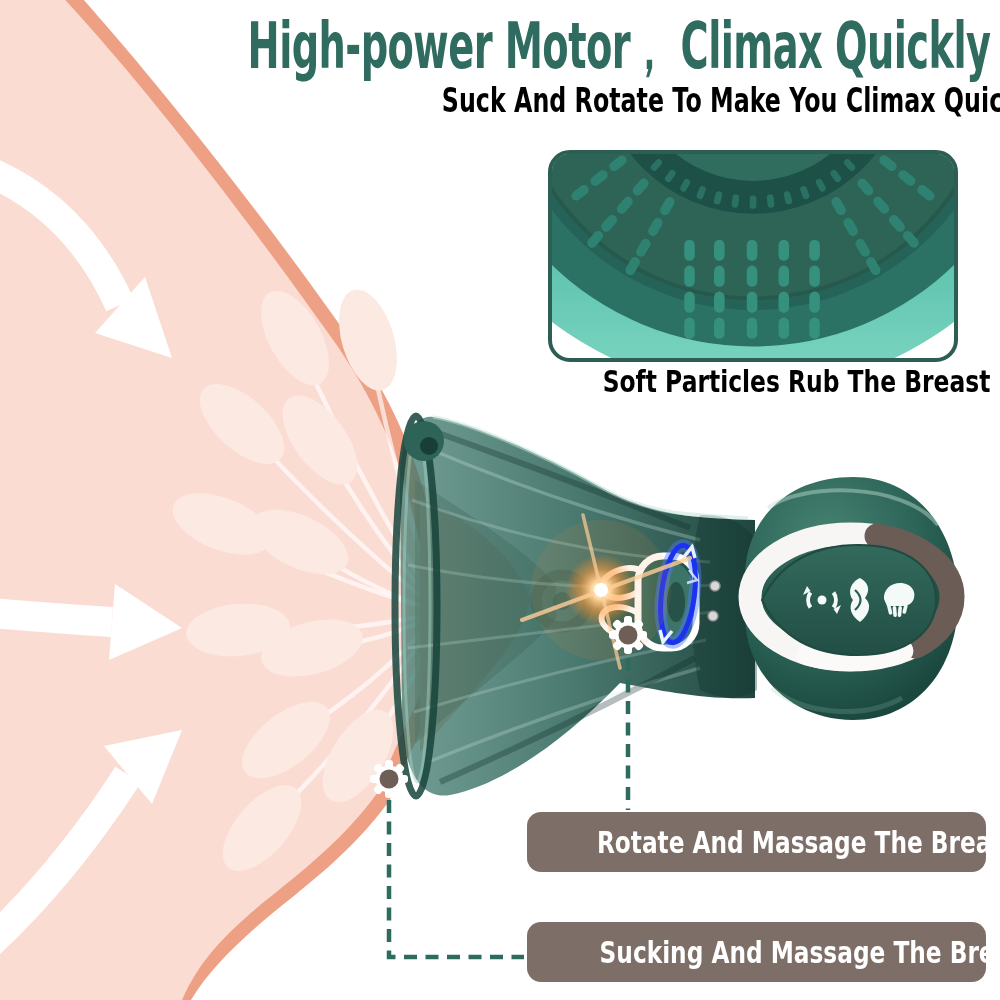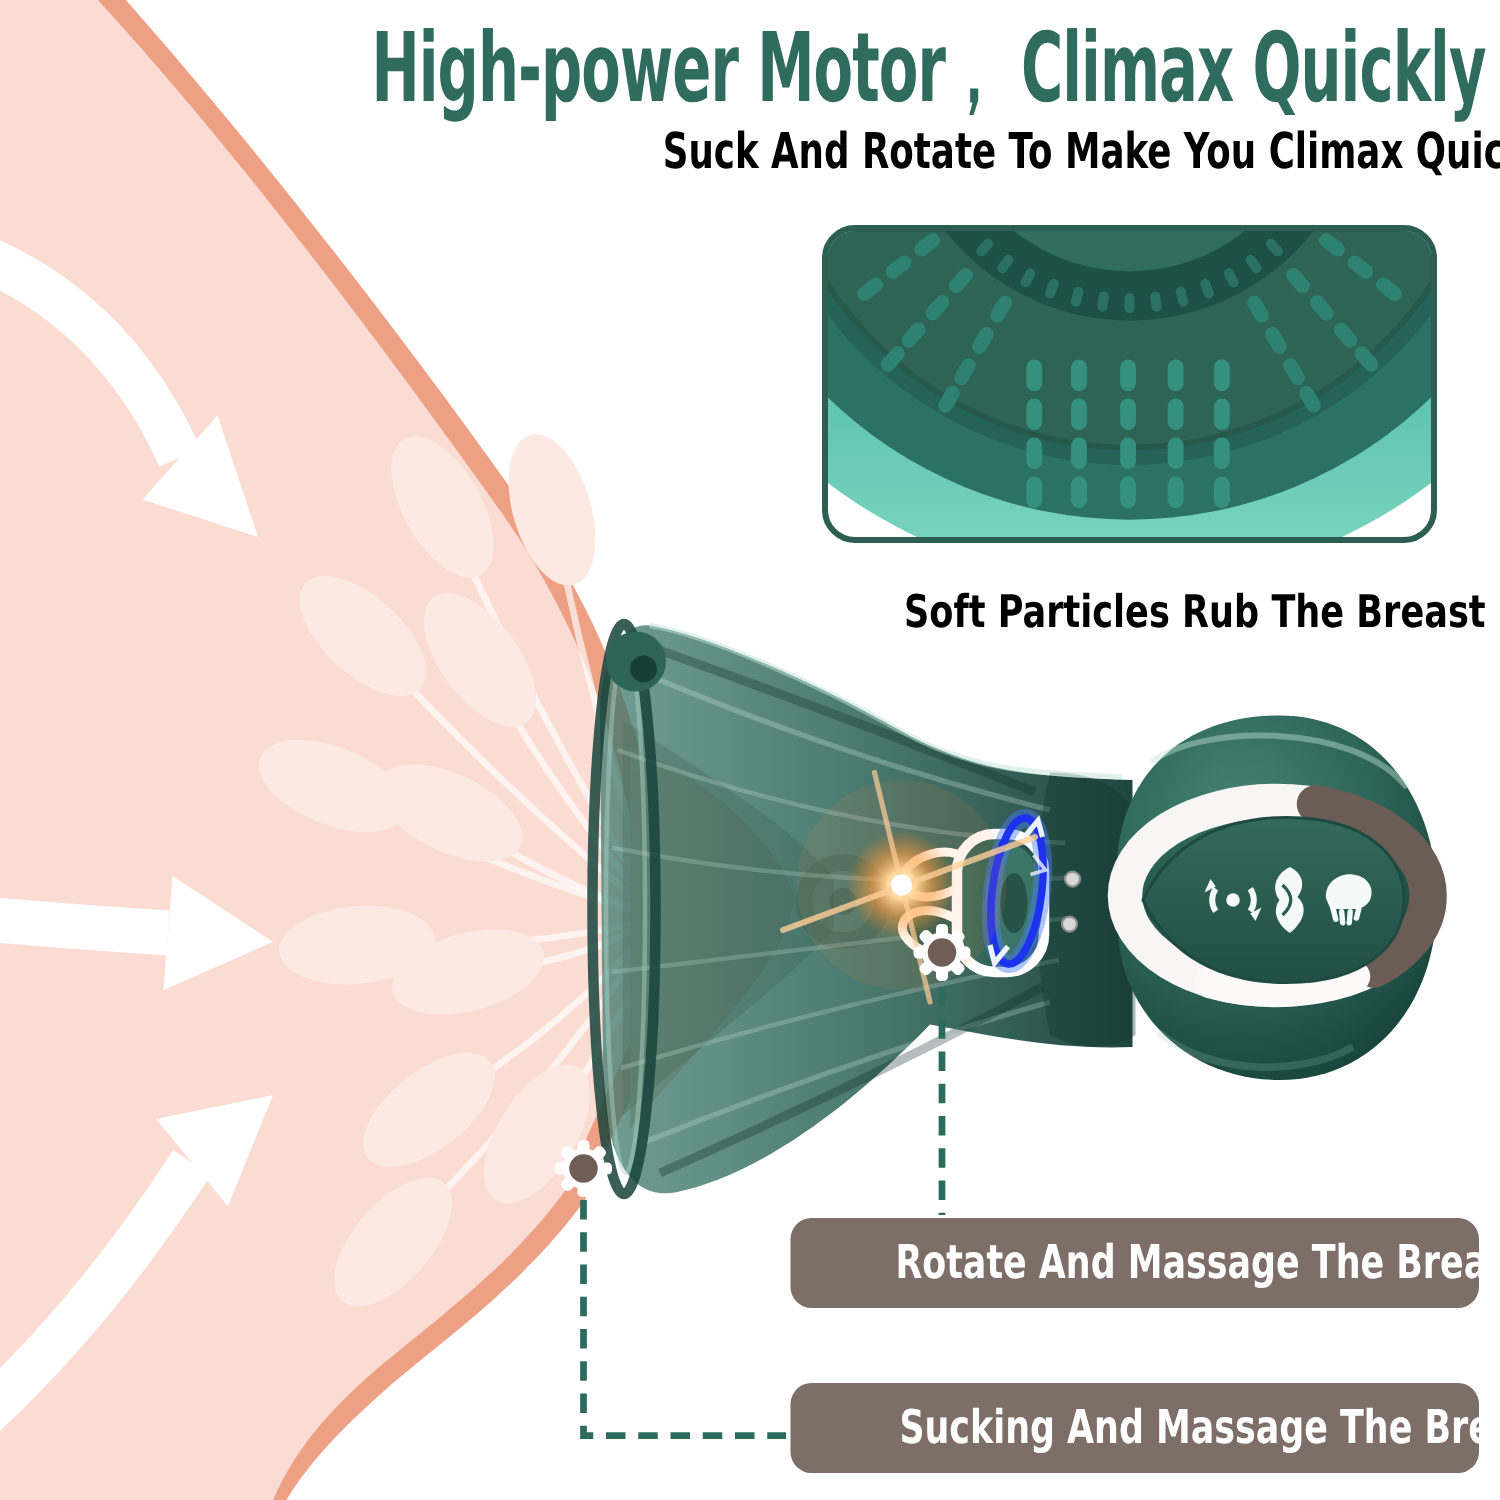--- a/index.html
+++ b/index.html
@@ -18,21 +18,21 @@
     left:325px;top:84px;width:675px;text-align:center;
     font-size:33px;font-weight:bold;color:#000;line-height:1.05;
   }
   .subtitle .cond{transform:scaleX(0.72);}
   .inset{
     left:548px;top:150px;width:410px;height:212px;box-sizing:border-box;
     border:4px solid #2c5e53;border-radius:22px;background:#fff;overflow:hidden;
   }
   .inset svg{display:block;width:100%;height:100%;}
   .caption{
-    left:548px;top:391px;width:410px;text-align:center;
+    left:548px;top:364px;width:410px;text-align:center;
     font-size:30px;font-weight:bold;color:#000;
   }
   .caption .cond{transform:scaleX(0.78);}
   .callout{
     left:527px;width:459px;height:60px;background:#7d6e68;border-radius:14px;
     color:#fff;text-align:center;font-size:31px;font-weight:bold;line-height:60px;
   }
   .callout .cond{transform:scaleX(0.75);}
   #callout-rotate{top:812px;}
   #callout-suck{top:922px;}

